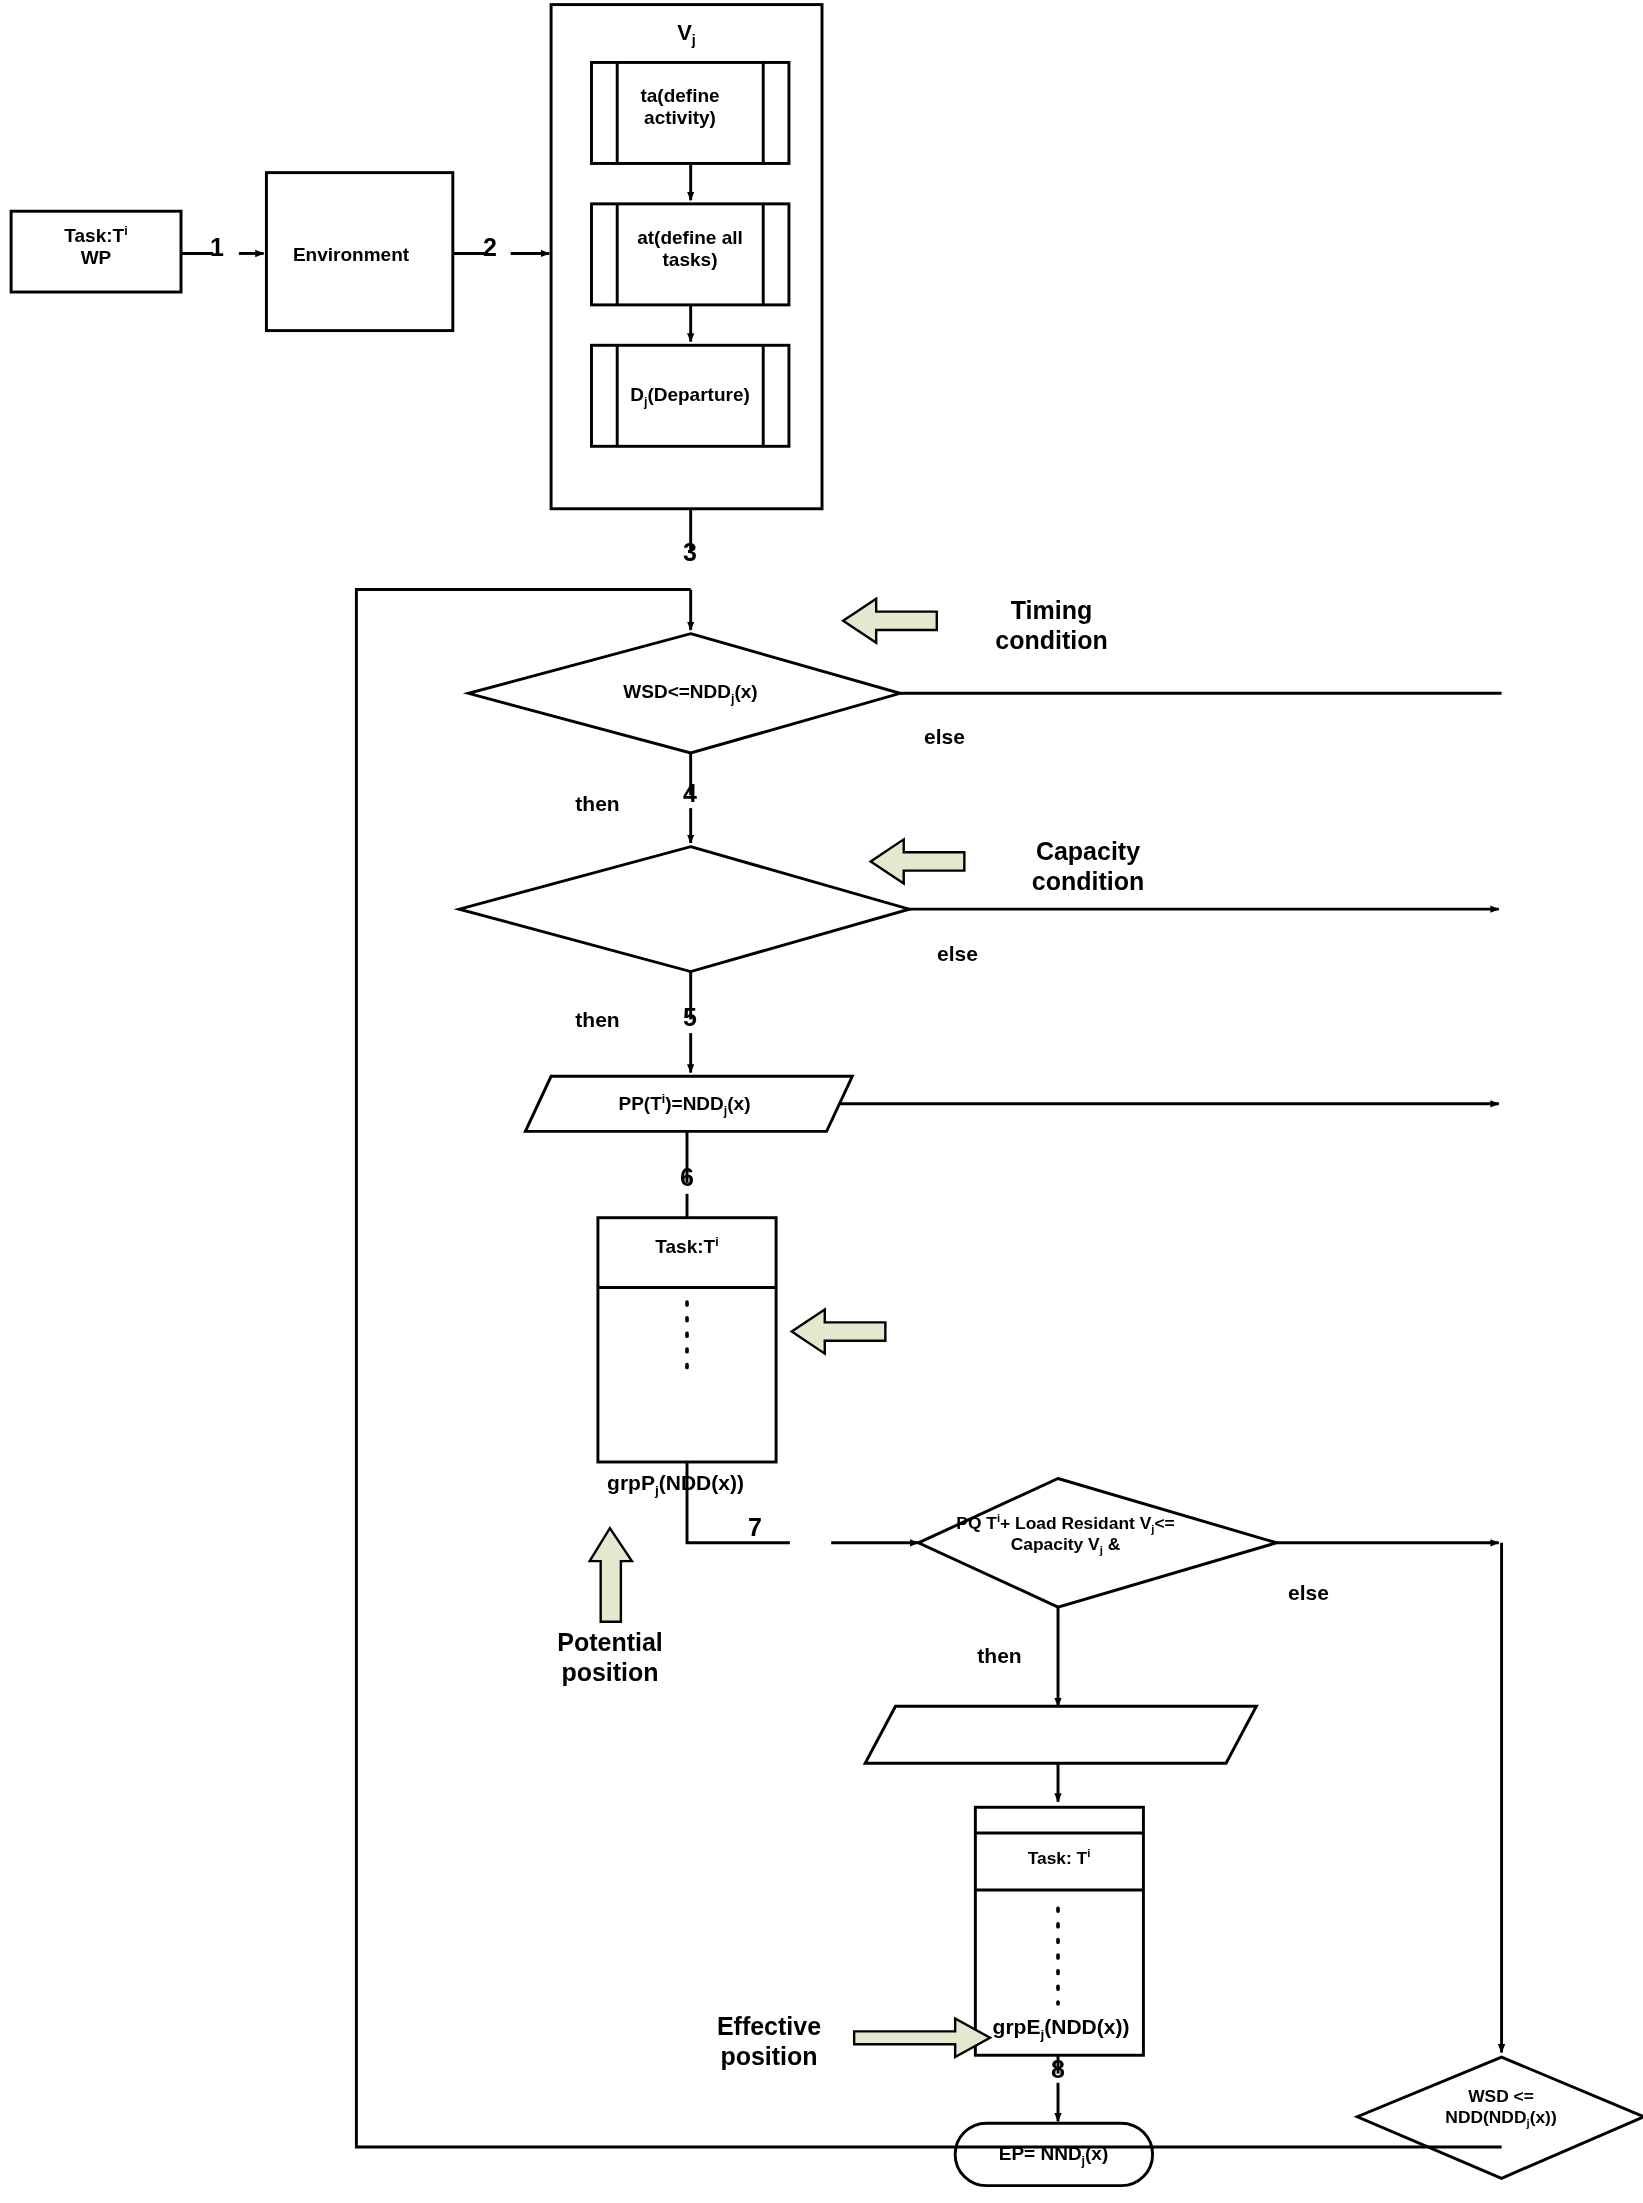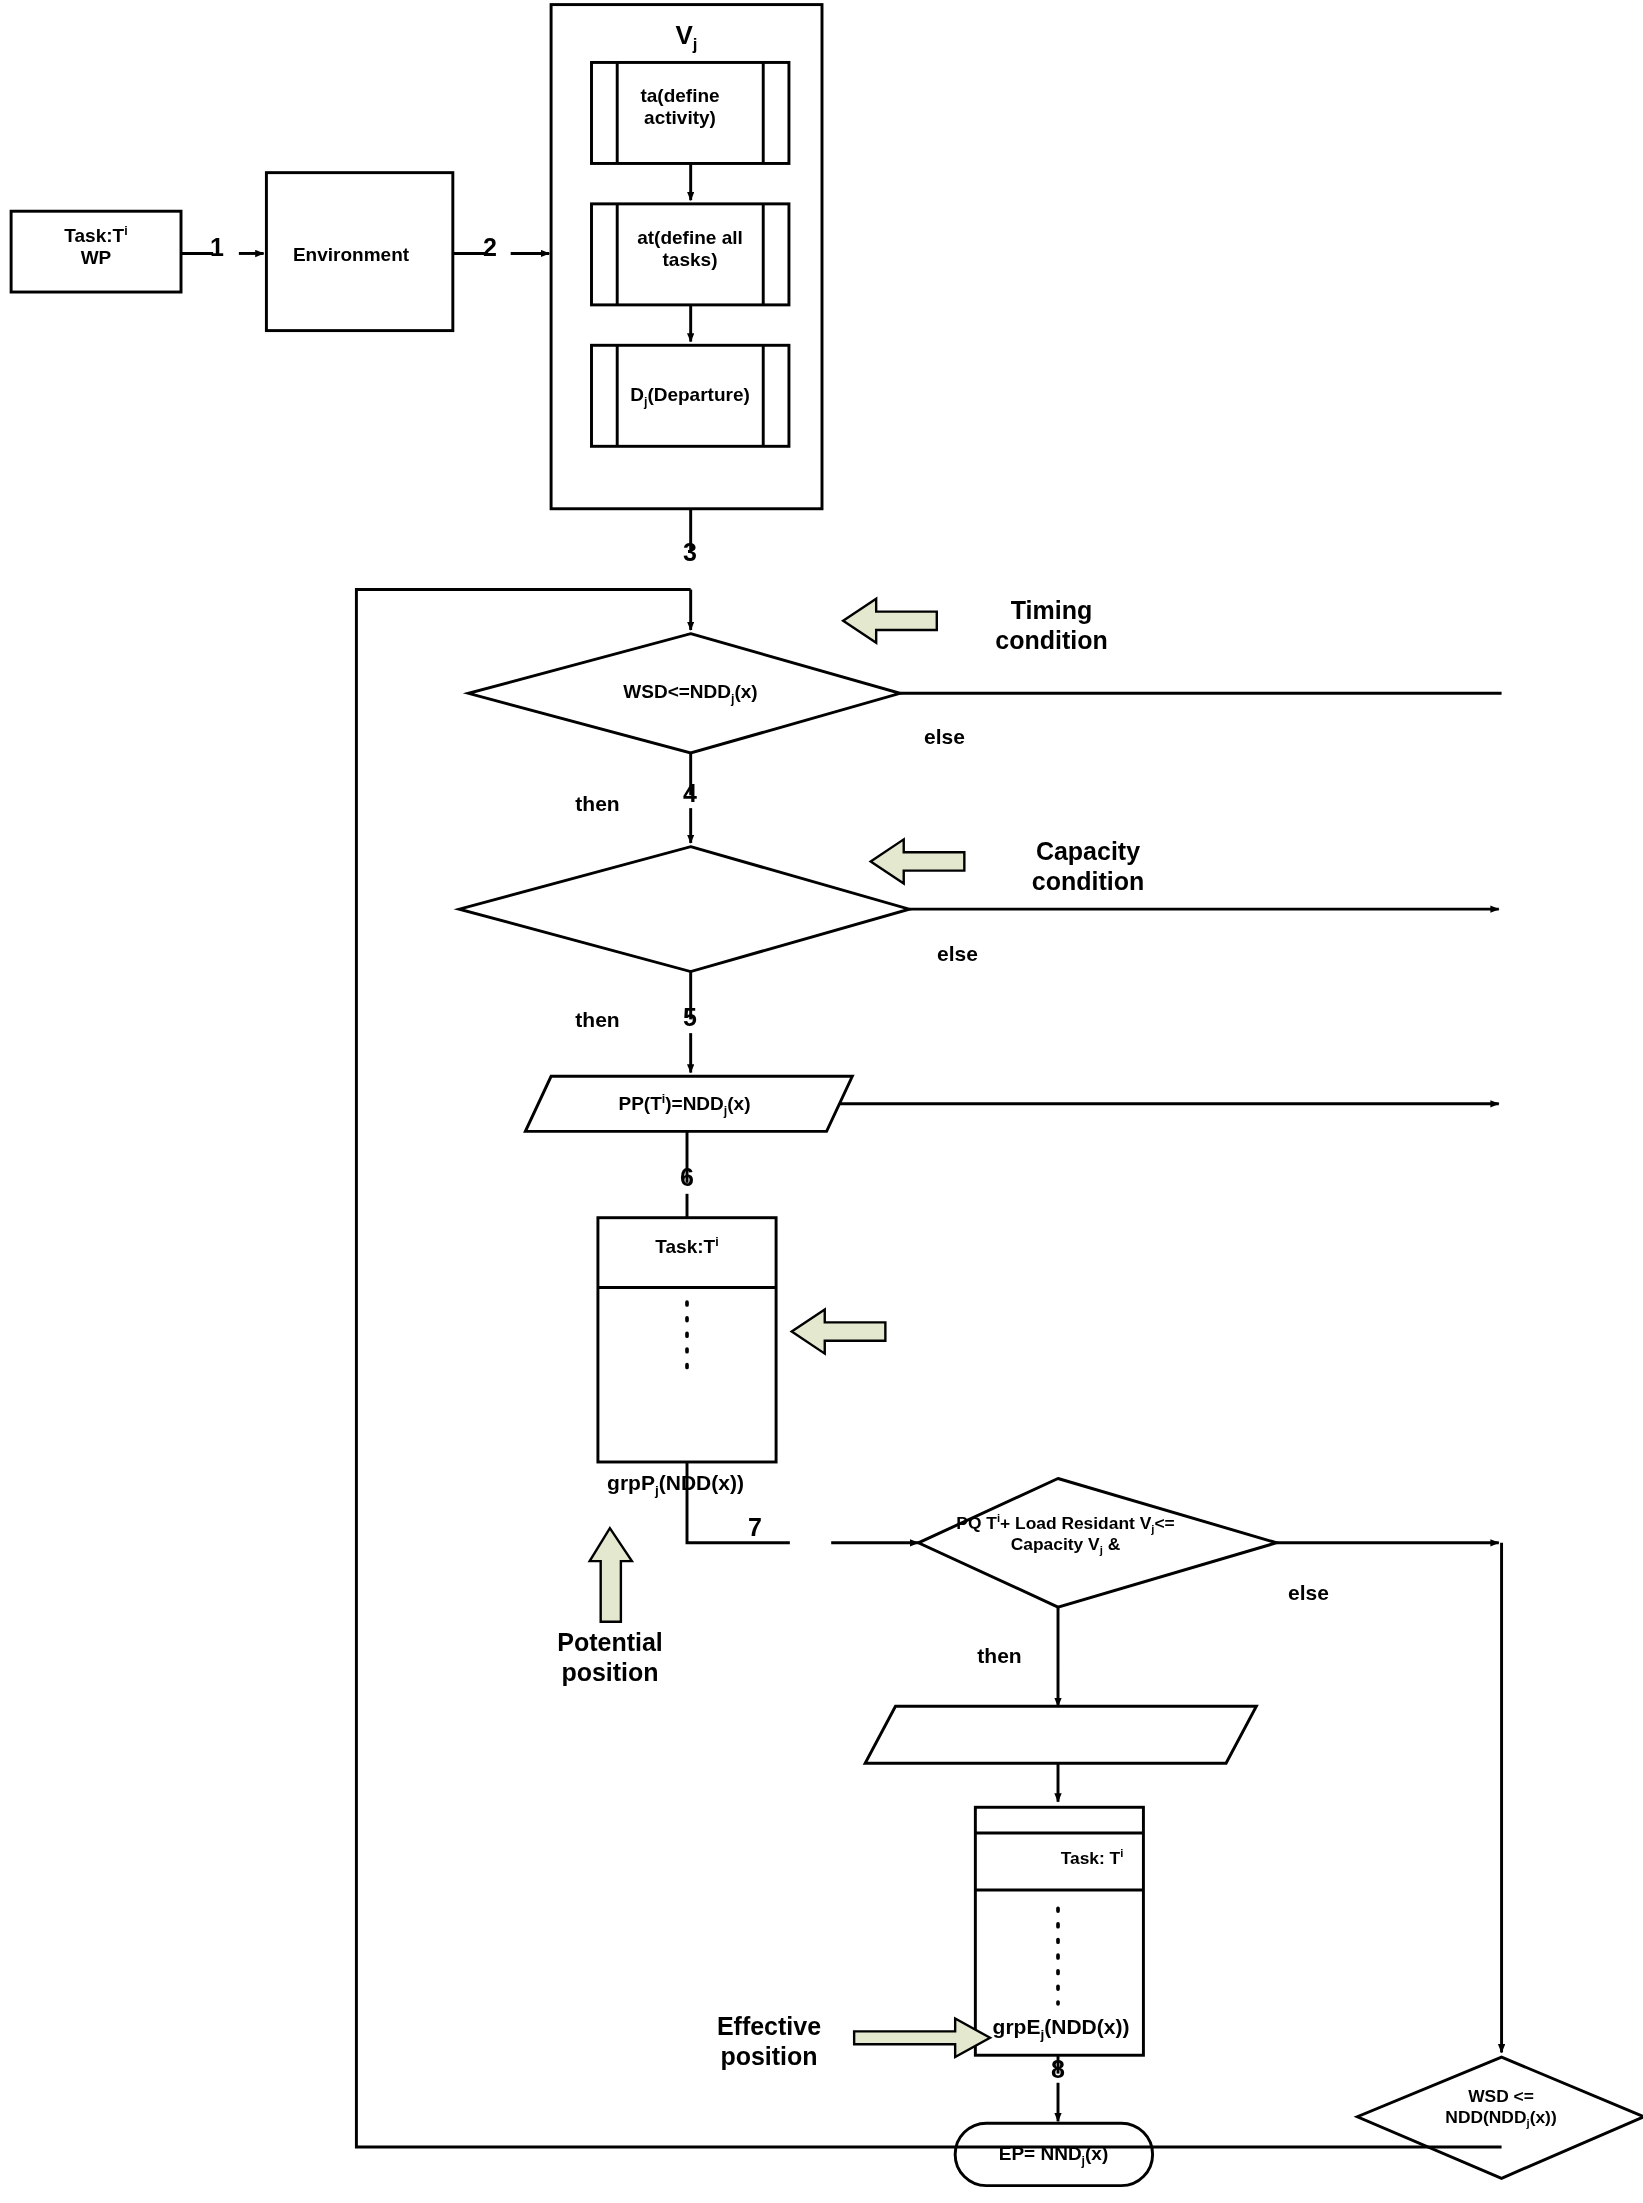--- a/index.html
+++ b/index.html
@@ -143,21 +143,21 @@
 
   <div class="lbl t-num" style="left:197px;top:233px;width:40px;">1</div>
   <div class="lbl t-num" style="left:470px;top:233px;width:40px;">2</div>
   <div class="lbl t-num" style="left:670px;top:538px;width:40px;">3</div>
   <div class="lbl t-num" style="left:670px;top:779px;width:40px;">4</div>
   <div class="lbl t-num" style="left:670px;top:1003px;width:40px;">5</div>
   <div class="lbl t-num" style="left:667px;top:1163px;width:40px;">6</div>
   <div class="lbl t-num" style="left:735px;top:1513px;width:40px;">7</div>
   <div class="lbl t-num" style="left:1038px;top:2055px;width:40px;">8</div>
 
-  <div class="lbl t-node" style="left:551px;top:20px;width:271px;font-size:26px;">
+  <div class="lbl t-node" style="left:551px;top:20px;width:271px;font-size:22px;">
     <span>V</span><sub>j</sub>
   </div>
 
   <div class="lbl t-node" style="left:617px;top:85px;width:126px;">
     <span>ta(define</span><br>
     <span>activity)</span>
   </div>
 
   <div class="lbl t-node" style="left:617px;top:227px;width:146px;">
     <span>at(define all</span><br>
@@ -209,21 +209,21 @@
 
   <div class="lbl t-node-sm" style="left:882px;top:1513px;width:367px;">
     <span>PQ T</span><sup>i</sup><span>+ Load Residant V</span><sub>j</sub><span>&lt;=</span><br>
     <span>Capacity V</span><sub>j</sub><span> &amp;</span>
   </div>
 
   <div class="lbl t-branch" style="left:960px;top:1644px;width:79px;">then</div>
   <div class="lbl t-branch" style="left:1269px;top:1581px;width:79px;">else</div>
 
 
-  <div class="lbl t-node-sm" style="left:975px;top:1848px;width:168px;padding-left:33px;">
+  <div class="lbl t-node-sm" style="left:975px;top:1848px;width:168px;">
     <span>Task: T</span><sup>i</sup>
   </div>
 
   <div class="lbl t-grp" style="left:946px;top:2015px;width:230px;">
     <span>grpE</span><sub>j</sub><span>(NDD(x))</span>
   </div>
 
   <div class="lbl t-annot" style="left:684px;top:2011px;width:170px;">
     <span>Effective</span><br>
     <span>position</span>

